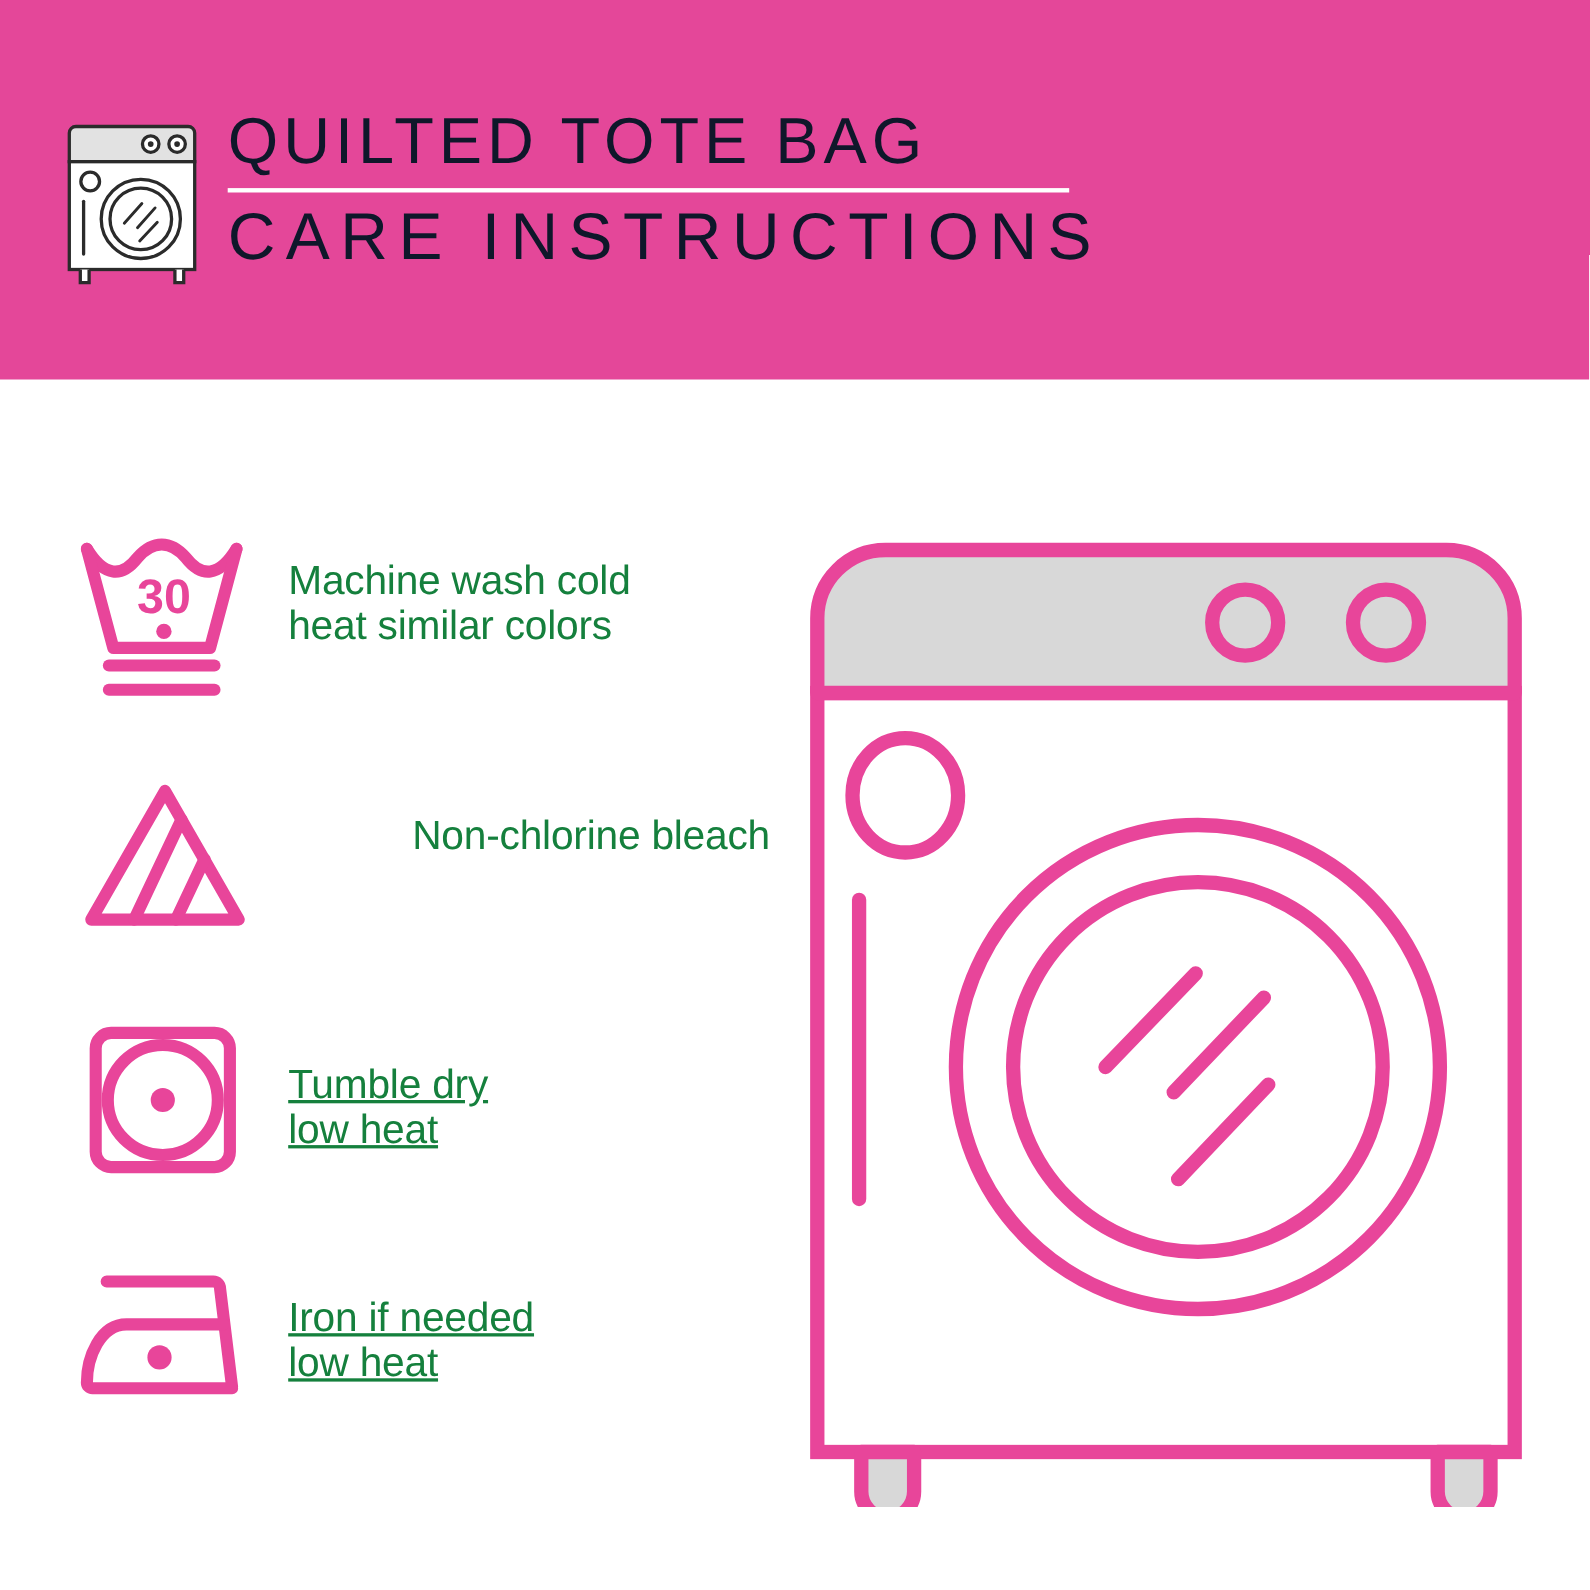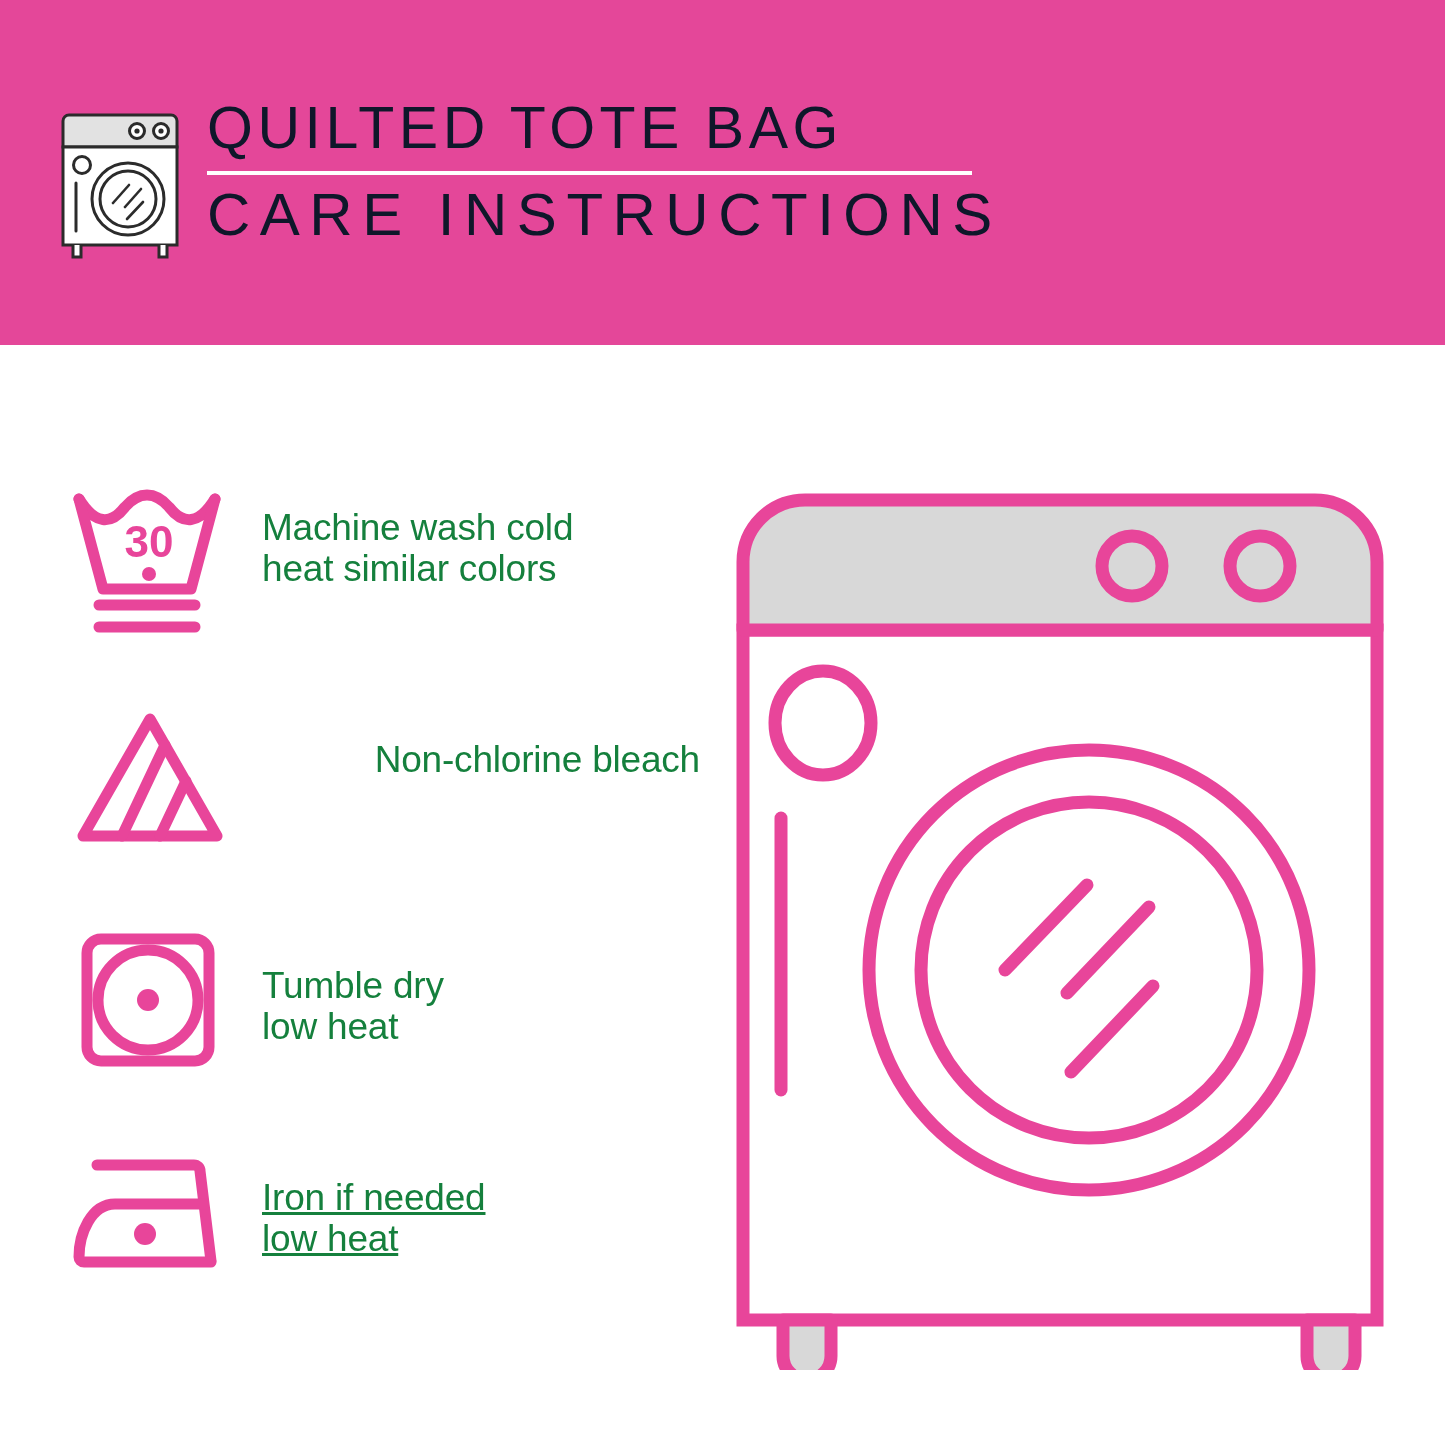--- a/index.html
+++ b/index.html
@@ -103,21 +103,21 @@
     font-size: 37px;
     font-weight: 400;
     line-height: 1.12;
     letter-spacing: -0.2px;
     display: flex;
     flex-direction: column;
     justify-content: center;
   }
   .care-row-1 .care-text { padding-top: 22px; }
   .care-row-2 .care-text { padding-top: 36px; align-items: flex-end; }
-  .care-row-3 .care-text { padding-top: 44px; }
+  .care-row-3 .care-text { padding-top: 44px; text-decoration: underline; }
   .care-row-4 .care-text { padding-top: 38px; text-decoration: underline; }
   .care-line { display: block; }
 
   
   .machine {
     position: absolute;
     left: 715px;
     top: 470px;
     width: 690px;
     height: 900px;

